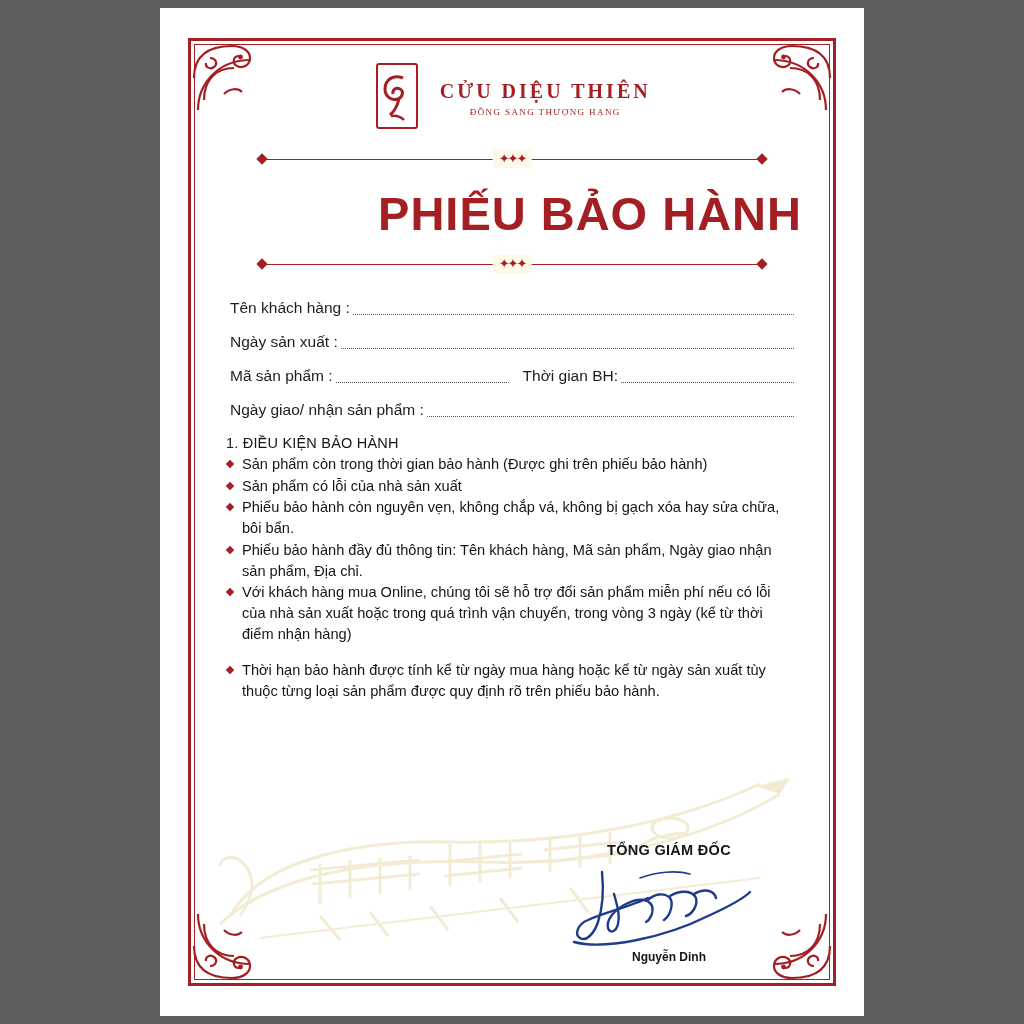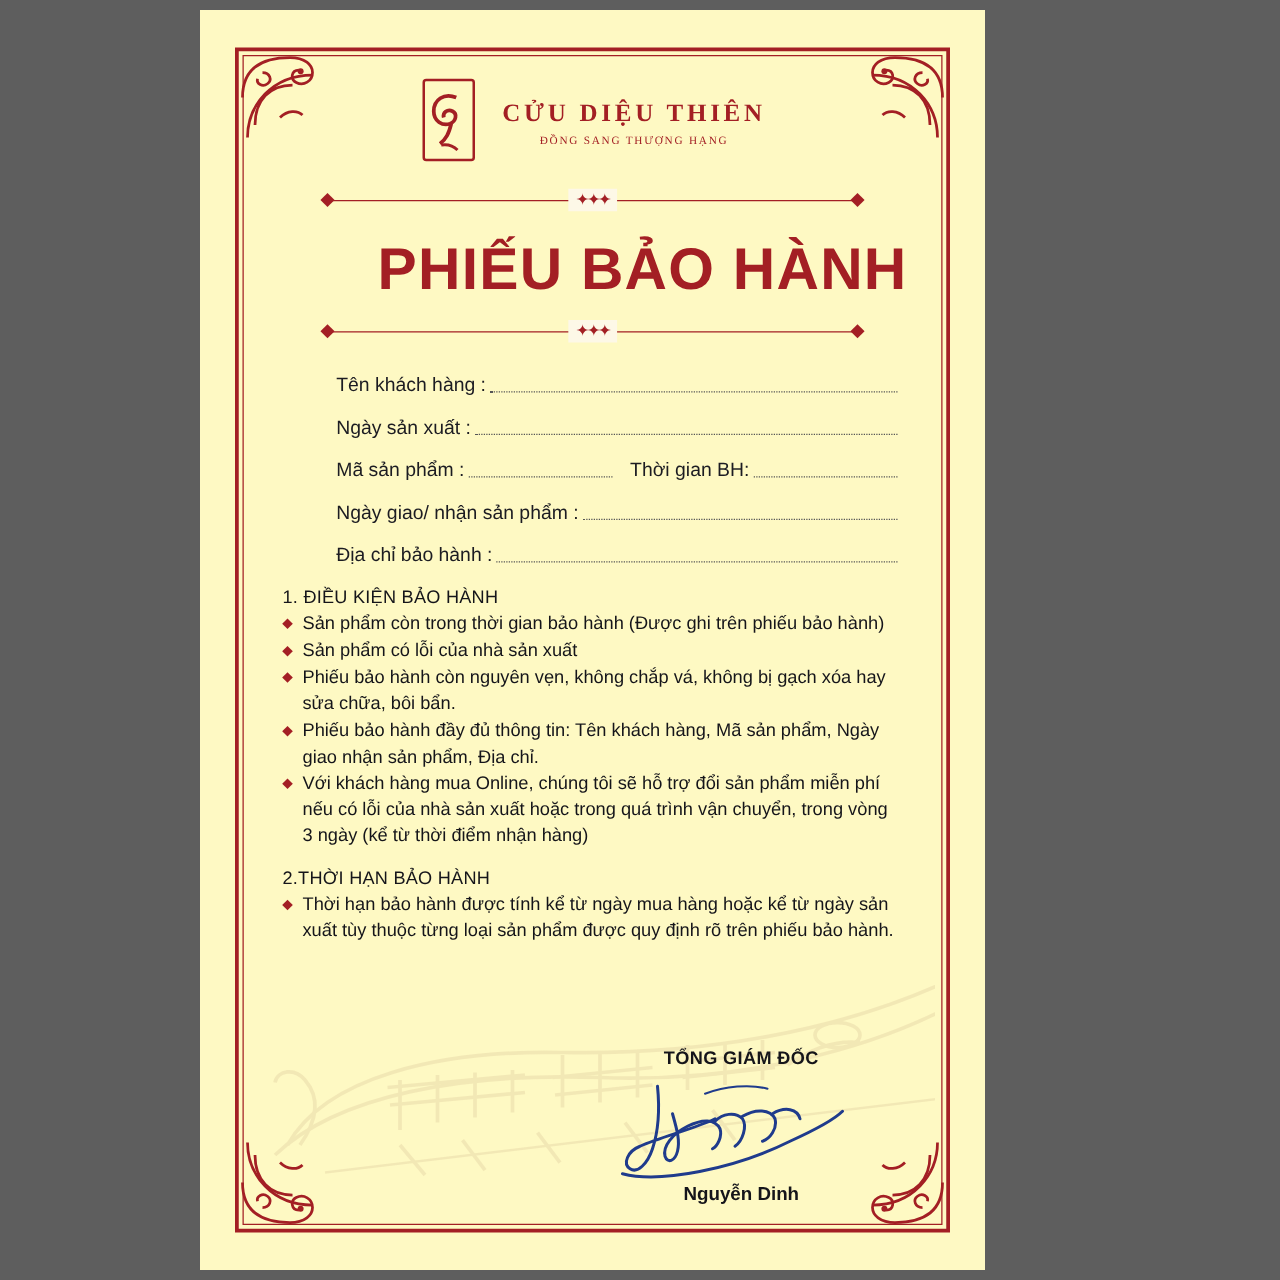--- a/index.html
+++ b/index.html
@@ -11,23 +11,23 @@
     height: 1024px;
     background: #5e5e5e;
     font-family: "Liberation Sans", sans-serif;
     overflow: hidden;
   }
 
   #page {
     position: absolute;
     left: 160px;
     top: 8px;
-    width: 628px;
+    width: 704px;
     height: 1008px;
-    background: #fef9c3;
+    background: #ffffff;
     box-sizing: border-box;
   }
 
   
   .frame-outer {
     position: absolute;
     left: 28px;
     top: 30px;
     right: 28px;
     bottom: 30px;
@@ -153,23 +153,22 @@
   }
 
   
   .fields {
     margin: 26px 8px 0 8px;
     color: #1c1c22;
     font-size: 15.5px;
   }
   .field-row {
     display: flex;
-    align-items: flex-start;
+    align-items: center;
     margin-bottom: 16px;
-    margin-left: 39px;
   }
   .field-label { white-space: nowrap; }
   .dots {
     flex: 1;
     border-bottom: 1px dotted #555;
     height: 13px;
     margin-left: 3px;
   }
   .spacer-sm { width: 14px; }
 
@@ -217,21 +216,21 @@
     font-size: 14.5px;
     font-weight: 700;
     color: #15151a;
     letter-spacing: .3px;
   }
   .sign-mark {
     height: 92px;
     position: relative;
   }
   .sign-name {
-    font-size: 15px;
+    font-size: 12px;
     font-weight: 700;
     color: #15151a;
   }
 </style>
 </head>
 <body>
 
 <div id="page">
 
   <div class="frame-outer"></div>
@@ -348,40 +347,35 @@
         <span class="spacer-sm"></span>
         <span class="field-label">Thời gian BH:</span>
         <span class="dots"></span>
       </div>
 
       <div class="field-row">
         <span class="field-label">Ngày giao/ nhận sản phẩm :</span>
         <span class="dots"></span>
       </div>
 
-      <div class="field-row">
-        <span class="field-label">Địa chỉ bảo hành :</span>
-        <span class="dots"></span>
-      </div>
 
     </div>
 
     <div class="section">
       <div class="section-title">1. ĐIỀU KIỆN BẢO HÀNH</div>
       <ul class="bullets">
         <li><span class="dia"></span><span>Sản phẩm còn trong thời gian bảo hành (Được ghi trên phiếu bảo hành)</span></li>
         <li><span class="dia"></span><span>Sản phẩm có lỗi của nhà sản xuất</span></li>
         <li><span class="dia"></span><span>Phiếu bảo hành còn nguyên vẹn, không chắp vá, không bị gạch xóa hay sửa chữa, bôi bẩn.</span></li>
         <li><span class="dia"></span><span>Phiếu bảo hành đầy đủ thông tin: Tên khách hàng, Mã sản phẩm, Ngày giao nhận sản phẩm, Địa chỉ.</span></li>
         <li><span class="dia"></span><span>Với khách hàng mua Online, chúng tôi sẽ hỗ trợ đổi sản phẩm miễn phí nếu có lỗi của nhà sản xuất hoặc trong quá trình vận chuyển, trong vòng 3 ngày (kể từ thời điểm nhận hàng)</span></li>
       </ul>
     </div>
 
     <div class="section">
-      <div class="section-title">2.THỜI HẠN BẢO HÀNH</div>
       <ul class="bullets">
         <li><span class="dia"></span><span>Thời hạn bảo hành được tính kể từ ngày mua hàng hoặc kể từ ngày sản xuất tùy thuộc từng loại sản phẩm được quy định rõ trên phiếu bảo hành.</span></li>
       </ul>
     </div>
 
     <div class="sign">
       <div class="sign-title">TỔNG GIÁM ĐỐC</div>
       <div class="sign-mark">
         <svg width="250" height="92" viewBox="0 0 250 92" fill="none" stroke="#1f3b8c" stroke-width="2.4" stroke-linecap="round">
           <path d="M58 14 C60 34, 58 52, 54 64 C50 76, 42 84, 36 80 C30 76, 34 66, 44 62 C62 54, 88 48, 104 40"></path>

